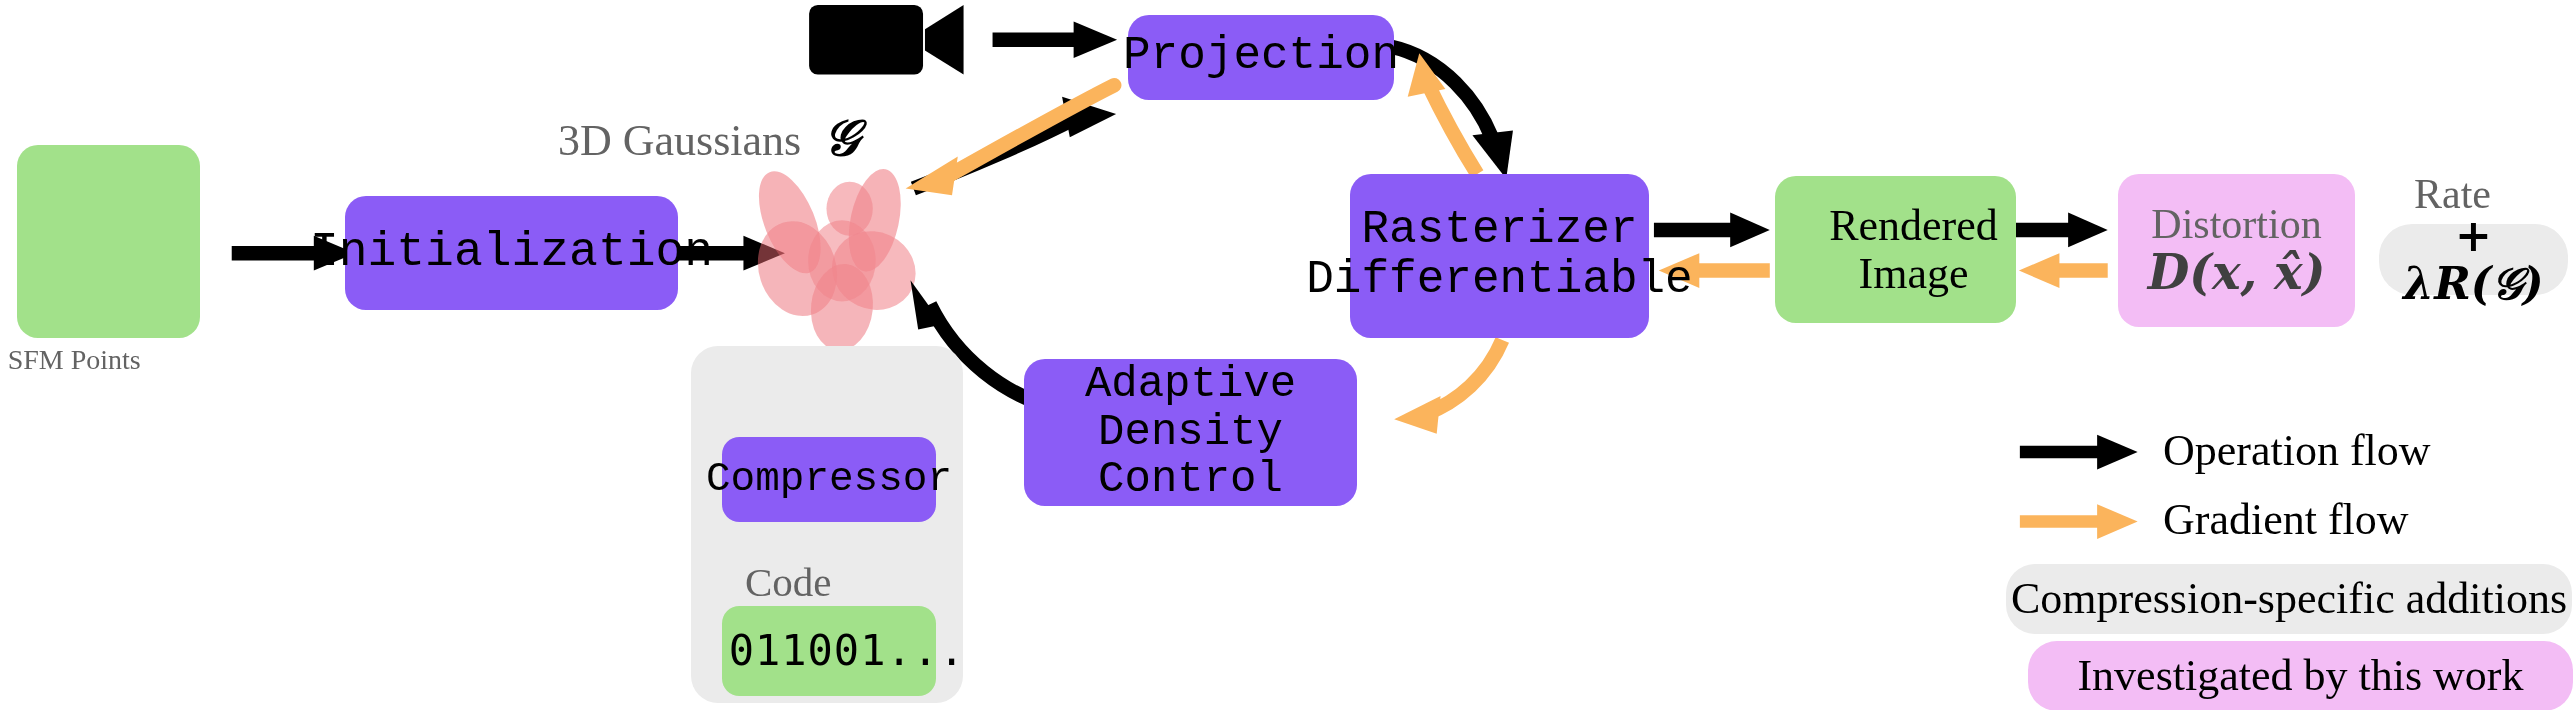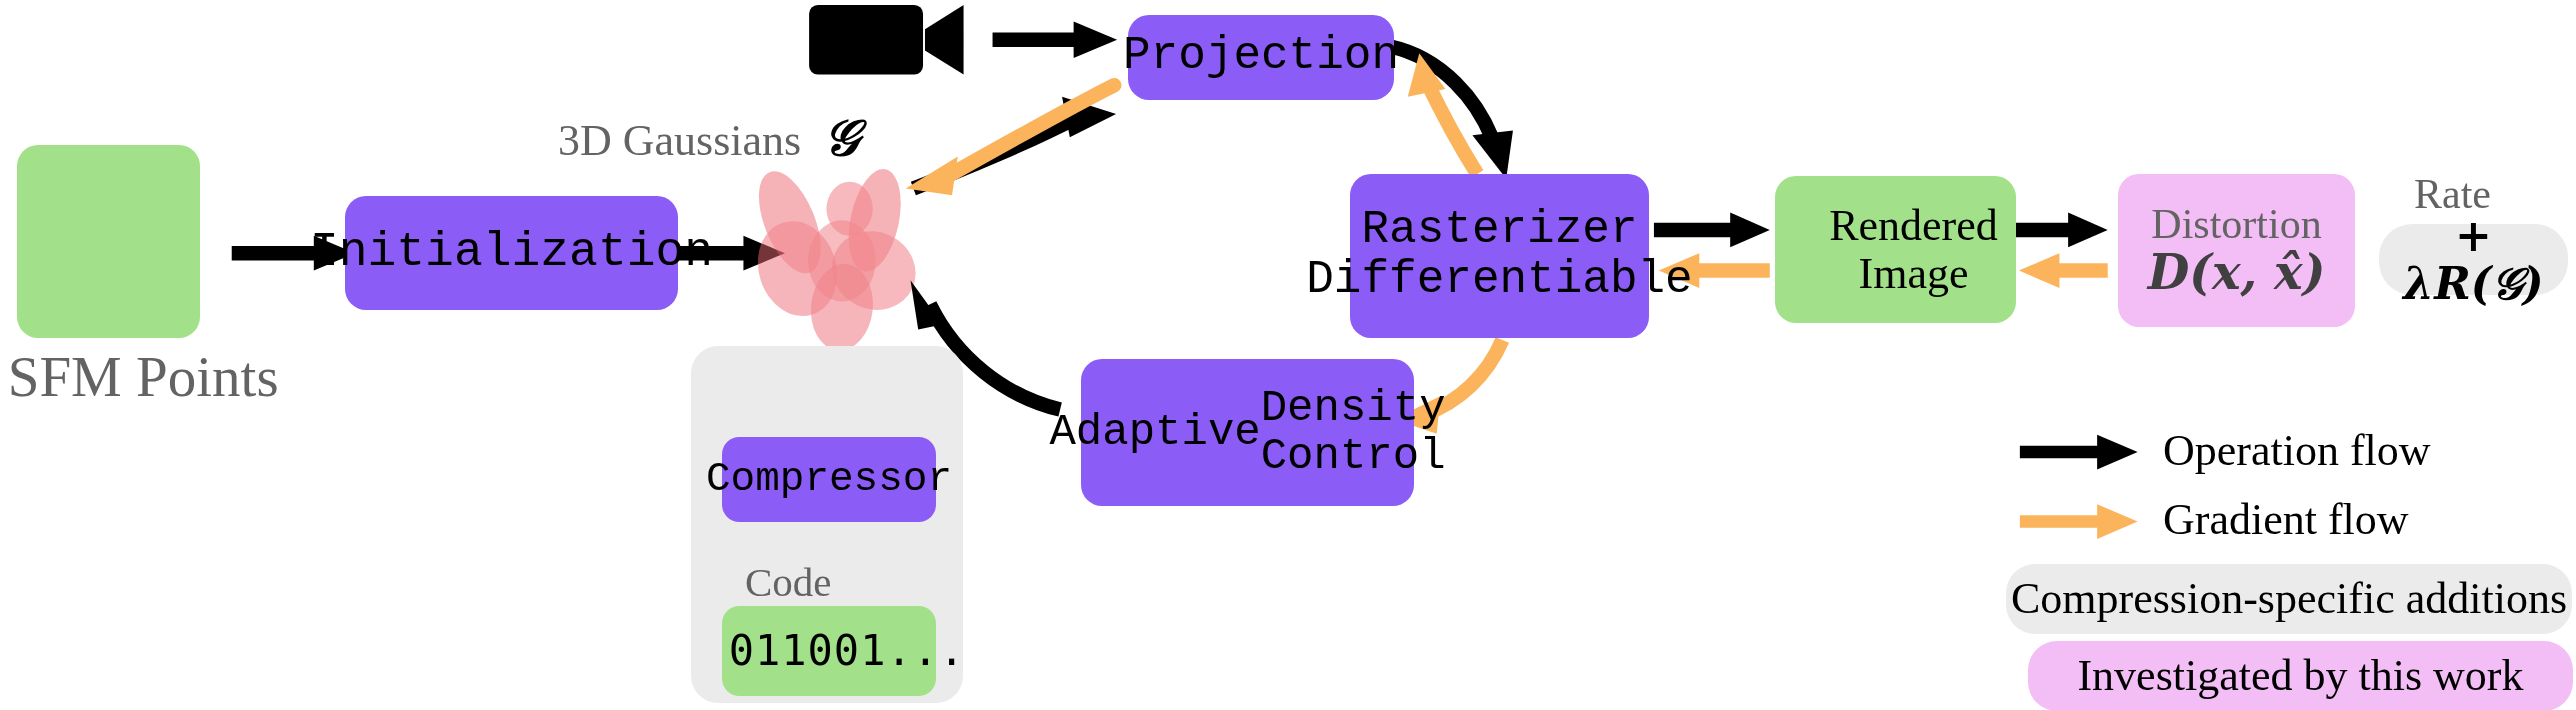--- a/index.html
+++ b/index.html
@@ -199,37 +199,37 @@
       <ellipse cx="82" cy="188" rx="19" ry="22" fill="#000"></ellipse>
       <ellipse cx="110" cy="227" rx="17" ry="20" fill="#000"></ellipse>
       <ellipse cx="82" cy="262" rx="28" ry="31" fill="#000"></ellipse>
       <ellipse cx="148" cy="265" rx="26" ry="29" fill="#000"></ellipse>
       <ellipse cx="116" cy="300" rx="27" ry="30" fill="#000"></ellipse>
       <ellipse cx="76" cy="322" rx="18" ry="22" fill="#000"></ellipse>
     </g>
   </svg>
 
   <div class="node green" style="left:17.4px; top:145px; width:183px; height:193px;"></div>
-  <div class="graylabel" style="left:7.7px; top:344px; font-size:57px;">SFM Points</div>
+  <div class="graylabel" style="left:7.7px; top:344px; font-size:28px;">SFM Points</div>
 
   <div class="node blue" style="left:345px; top:196px; width:333px; height:114px; font-size:48px;">Initialization</div>
 
   <div class="graylabel" style="left:558px; top:108px; font-size:44px;">
     <span>3D Gaussians</span>
     <span class="mathlabel" style="color:#000; font-size:50px; margin-left:11.6px;">𝒢</span>
   </div>
 
   <div class="node blue" style="left:1128px; top:14.5px; width:266px; height:85px; font-size:46px;">Projection</div>
 
   <div class="node blue" style="left:1350px; top:174px; width:299px; height:164px; font-size:46px; flex-direction:column;">
     <div>Rasterizer</div>
     <div>Differentiable</div>
   </div>
 
-  <div class="node blue" style="left:1081px; top:359px; width:333px; height:147px; font-size:44px; flex-direction:row;">
+  <div class="node blue" style="left:1024px; top:359px; width:333px; height:147px; font-size:44px; flex-direction:column;">
     <div>Adaptive</div>
     <div>Density Control</div>
   </div>
 
   <div class="node green" style="left:1775px; top:176px; width:241px; height:147px; font-size:44px; flex-direction:column;">
     <div>Rendered</div>
     <div>Image</div>
   </div>
 
   <div class="node pink" style="left:2118px; top:174px; width:237px; height:153px; flex-direction:column; justify-content:center;">

